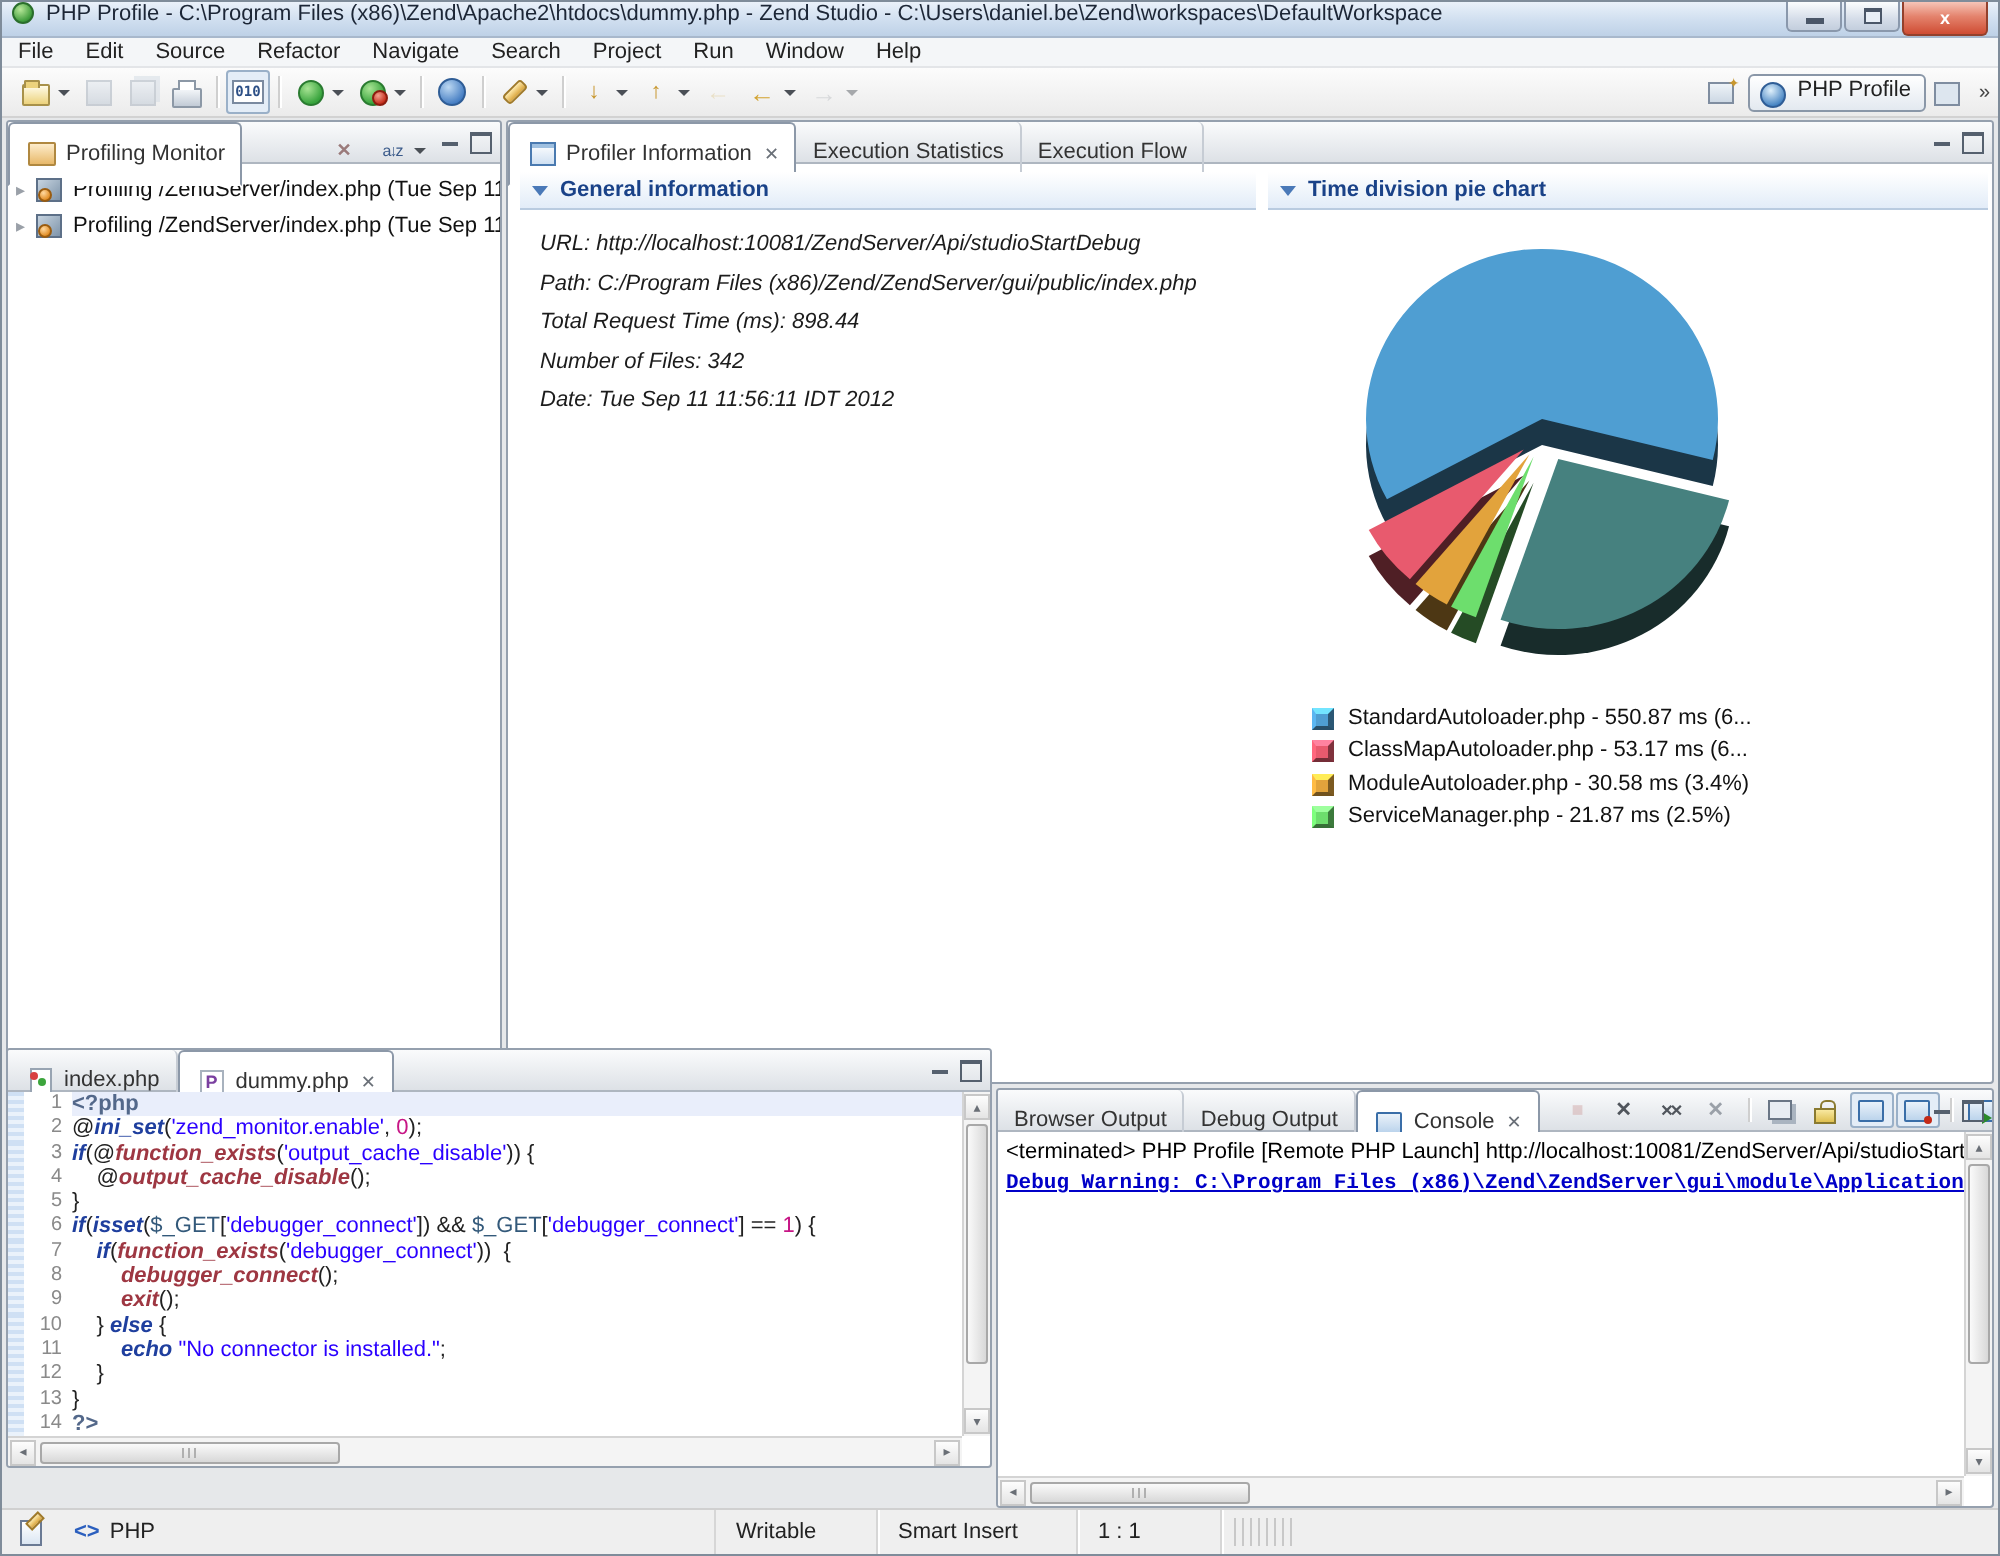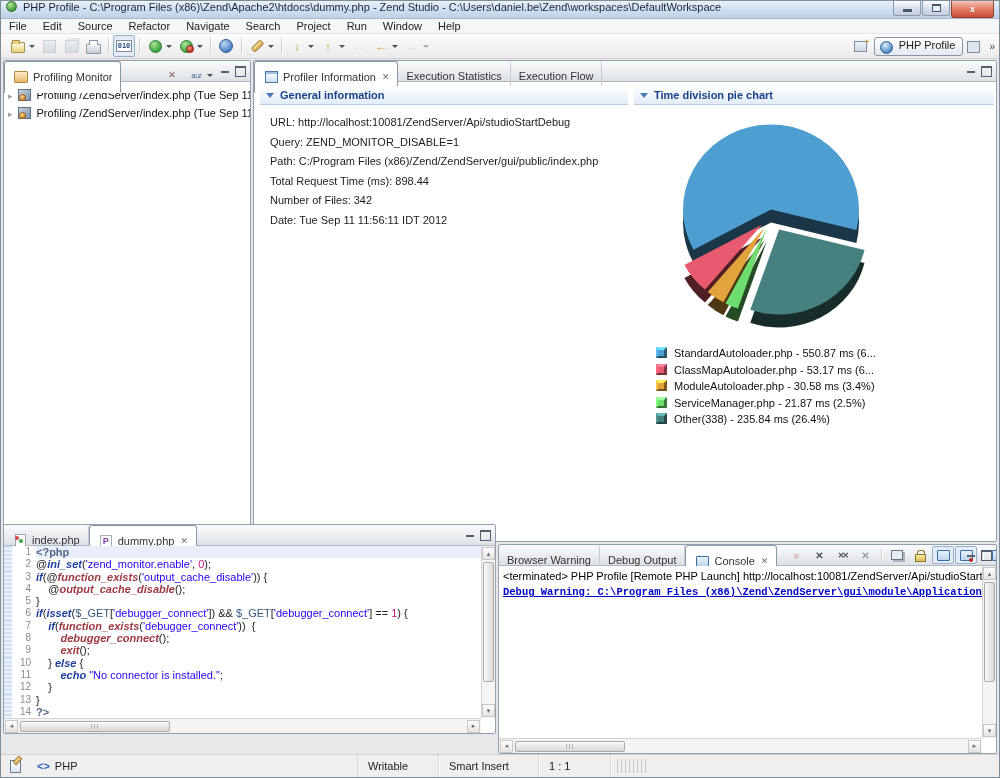--- a/index.html
+++ b/index.html
@@ -93,26 +93,26 @@
   .pbtn.maxb::before{content:"";width:9px;height:8px;border:1px solid #55606e;border-top-width:2px;margin-top:2px;}
 
   
   .tree{padding-top:4px;}
   .tree-row{display:flex;align-items:center;gap:4px;padding:1px 4px;font-size:11px;color:#111;white-space:nowrap;}
   .view-tb{position:absolute;right:34px;top:3px;display:flex;align-items:center;gap:2px;}
 
   
   .sec-h{height:19px;display:flex;align-items:center;gap:6px;padding:0 6px;background:linear-gradient(#ffffff,#e2ecf8);border-bottom:1px solid #b9cbe0;font-size:11px;font-weight:bold;color:#1a4288;}
   .tri{width:0;height:0;border:4px solid transparent;border-top:5px solid #4a79b8;margin-top:4px;}
-  .info-lines{padding:12px 0 0 10px;}
+  .info-lines{padding:12px 0 0 10px;font-style:italic;}
   .info-line{font-size:11px;color:#1c1c1c;margin-bottom:8.5px;line-height:11px;}
 
   
   .legend{padding-left:22px;}
-  .legend-row{display:flex;align-items:flex-start;gap:7px;height:16.5px;}
+  .legend-row{display:flex;align-items:flex-end;gap:7px;height:16.5px;}
   .cube{width:11px;height:11px;border:3px solid;border-width:3px 3px 2px 2px;background:#888;}
   .legend-text{font-size:11px;color:#111;white-space:nowrap;}
 
   
   .code{position:absolute;left:0;top:21px;right:14px;bottom:15px;overflow:hidden;background:#fff;}
   .code-line{display:flex;height:12.3px;line-height:12.3px;font-family:"Liberation Mono","DejaVu Sans Mono",monospace;font-size:11px;}
   .gutter-strip{width:8px;background:repeating-linear-gradient(180deg,#cfe0f4 0 2px,#eaf2fb 2px 4px);flex:0 0 auto;}
   .ln{width:24px;text-align:right;padding-right:5px;color:#8a8a8a;font-size:10px;flex:0 0 auto;background:#fff;}
   .lt-wrap{flex:1;white-space:pre;}
   .code-line.current .lt-wrap{background:#e9eefb;}
@@ -334,21 +334,20 @@
     </div>
 
     <div style="position:absolute;left:6px;top:25px;width:368px;">
       <div class="sec-h">
         <span class="tri"></span>
         <span>General information</span>
       </div>
       <div class="info-lines">
 
       <div class="info-line">URL: http://localhost:10081/ZendServer/Api/studioStartDebug</div>
-          <div class="info-line">Query: ZEND_MONITOR_DISABLE=1</div>
           <div class="info-line">Path: C:/Program Files (x86)/Zend/ZendServer/gui/public/index.php</div>
           <div class="info-line">Total Request Time (ms): 898.44</div>
           <div class="info-line">Number of Files: 342</div>
           <div class="info-line">Date: Tue Sep 11 11:56:11 IDT 2012</div>
         </div>
     </div>
 
     <div style="position:absolute;left:380px;top:25px;width:360px;">
       <div class="sec-h">
         <span class="tri"></span>
@@ -381,24 +380,20 @@
           <div class="legend-row">
             <span class="cube" style="background: rgb(226, 163, 60); border-color: rgb(255, 236, 87) rgb(124, 90, 33) rgb(113, 82, 30) rgb(255, 187, 69);"></span>
             <span class="legend-text">ModuleAutoloader.php - 30.58 ms (3.4%)</span>
           </div>
 
           <div class="legend-row">
             <span class="cube" style="background: rgb(109, 222, 109); border-color: rgb(158, 255, 158) rgb(60, 122, 60) rgb(55, 111, 55) rgb(125, 255, 125);"></span>
             <span class="legend-text">ServiceManager.php - 21.87 ms (2.5%)</span>
           </div>
 
-          <div class="legend-row">
-            <span class="cube" style="background: rgb(70, 129, 127); border-color: rgb(102, 187, 184) rgb(39, 71, 70) rgb(35, 65, 64) rgb(81, 148, 146);"></span>
-            <span class="legend-text">Other(338) - 235.84 ms (26.4%)</span>
-          </div>
         </div>
     </div>
   </div>
 
   <div class="panel" style="left:2px;top:523px;width:493px;height:210px;">
     <div class="vtab-row">
 
         <div class="vtab">
           <span class="ic ic-web-php-file-icon"></span>
           <span>index.php</span>
@@ -512,21 +507,21 @@
       <div class="sb-btn" style="margin-left:auto;">▸</div>
     </div>
   </div>
 
   <div class="panel" style="left:497px;top:543px;width:499px;height:210px;">
     <div class="vtab-row">
       <div style="display:flex;">
 
           <div class="vtab">
 
-            <span>Browser Warning</span>
+            <span>Browser Output</span>
 
           </div>
 
           <div class="vtab">
 
             <span>Debug Output</span>
 
           </div>
 
           <div class="vtab active">

